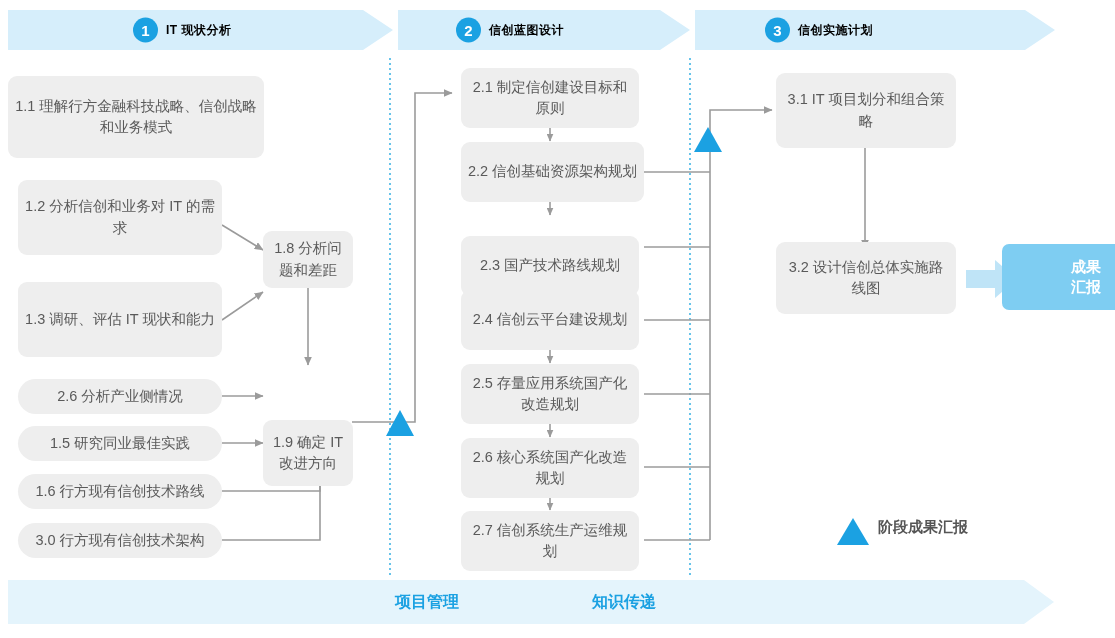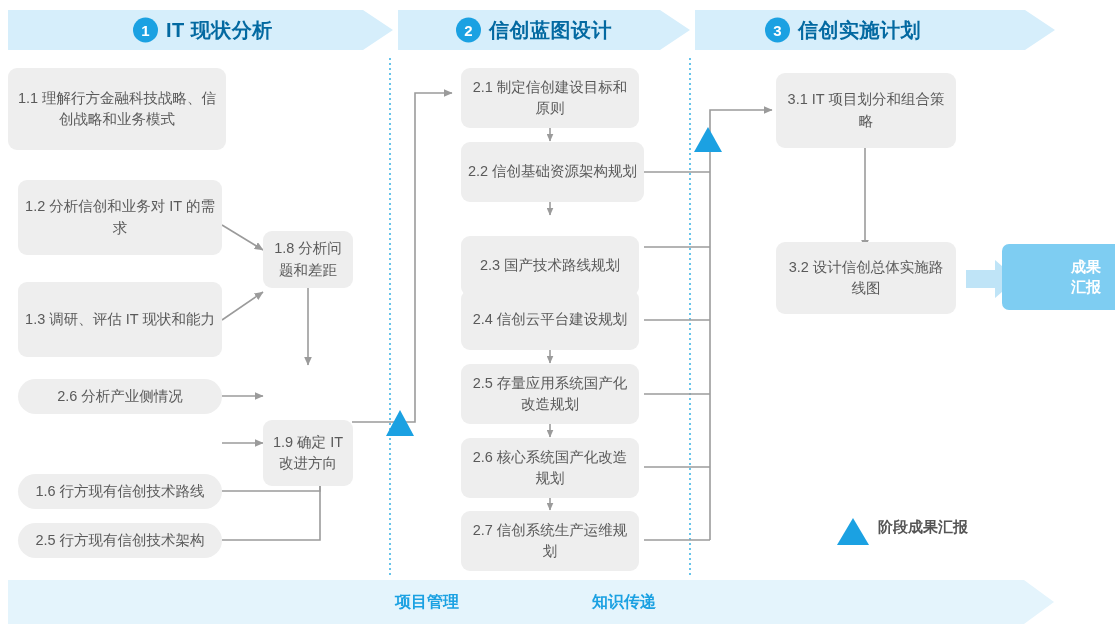--- a/index.html
+++ b/index.html
@@ -7,21 +7,21 @@
        font-family:"Liberation Sans","DejaVu Sans",sans-serif;}
   #stage{position:absolute;left:0;top:0;width:1115px;height:638px;}
 
   
   .hdr{position:absolute;top:10px;height:40px;background:#d6eefb;}
   .hdr .lbl{position:absolute;top:50%;transform:translateY(-50%);
             display:flex;align-items:center;gap:8px;white-space:nowrap;}
   .num{width:25px;height:25px;border-radius:50%;background:#1ba1e2;color:#fff;
        font-size:15px;font-weight:bold;display:flex;align-items:center;
        justify-content:center;line-height:1;}
-  .hdr-txt{color:#0369a1;font-size:20px;font-weight:bold;letter-spacing:.5px;}
+  .hdr-txt{color:#000000;font-size:12px;font-weight:bold;letter-spacing:.5px;}
 
   
   .box{position:absolute;background:#eeeeee;border-radius:9px;color:#5a5a5a;
        font-size:14.5px;line-height:1.45;display:flex;align-items:center;
        justify-content:center;text-align:center;padding:2px 6px;
        box-sizing:border-box;}
   .box.pill{border-radius:18px;}
 
   
   .badge{position:absolute;background:#7ecdf2;border-radius:7px;color:#ffffff;
@@ -112,26 +112,27 @@
       <path d="M865,148 L865,248" marker-end="url(#ah)"></path>
     </g>
 
     <path d="M966,270 L995,270 L995,260 L1017,279 L995,298 L995,288 L966,288 z" fill="#bfe4f7"></path>
 
     <polygon points="400,410 414,436 386,436" fill="#1ba1e2"></polygon>
     <polygon points="708,127 722,152 694,152" fill="#1ba1e2"></polygon>
     <polygon points="853,518 869,545 837,545" fill="#1ba1e2"></polygon>
   </svg>
 
-  <div class="box" style="left:8px;top:68px;width:218px;height:82px;">1.1 理解行方金融科技战略、信创战略和业务模式</div>
+  <div class="box" style="left:8px;top:76px;width:256px;height:82px;">1.1 理解行方金融科技战略、信创战略和业务模式</div>
   <div class="box" style="left:18px;top:180px;width:204px;height:75px;">1.2 分析信创和业务对 IT 的需求</div>
   <div class="box" style="left:18px;top:282px;width:204px;height:75px;">1.3 调研、评估 IT 现状和能力</div>
   <div class="box pill" style="left:18px;top:379px;width:204px;height:35px;">2.6 分析产业侧情况</div>
+  <div class="box pill" style="left:18px;top:426px;width:204px;height:35px;">1.5 研究同业最佳实践</div>
   <div class="box pill" style="left:18px;top:474px;width:204px;height:35px;">1.6 行方现有信创技术路线</div>
-  <div class="box pill" style="left:18px;top:523px;width:204px;height:35px;">2.5 行方现有信创技术架构</div>
+  <div class="box pill" style="left:18px;top:523px;width:204px;height:35px;">3.0 行方现有信创技术架构</div>
 
   <div class="box" style="left:263px;top:231px;width:90px;height:57px;">1.8 分析问题和差距</div>
   <div class="box" style="left:263px;top:394px;width:90px;height:66px;margin-top:26px;">1.9 确定 IT 改进方向</div>
 
   <div class="box" style="left:461px;top:68px;width:178px;height:60px;">2.1 制定信创建设目标和原则</div>
   <div class="box" style="left:461px;top:142px;width:183px;height:60px;">2.2 信创基础资源架构规划</div>
   <div class="box" style="left:461px;top:216px;width:178px;height:60px;margin-top:20px;">2.3 国产技术路线规划</div>
   <div class="box" style="left:461px;top:290px;width:178px;height:60px;">2.4 信创云平台建设规划</div>
   <div class="box" style="left:461px;top:364px;width:178px;height:60px;">2.5 存量应用系统国产化改造规划</div>
   <div class="box" style="left:461px;top:438px;width:178px;height:60px;">2.6 核心系统国产化改造规划</div>

